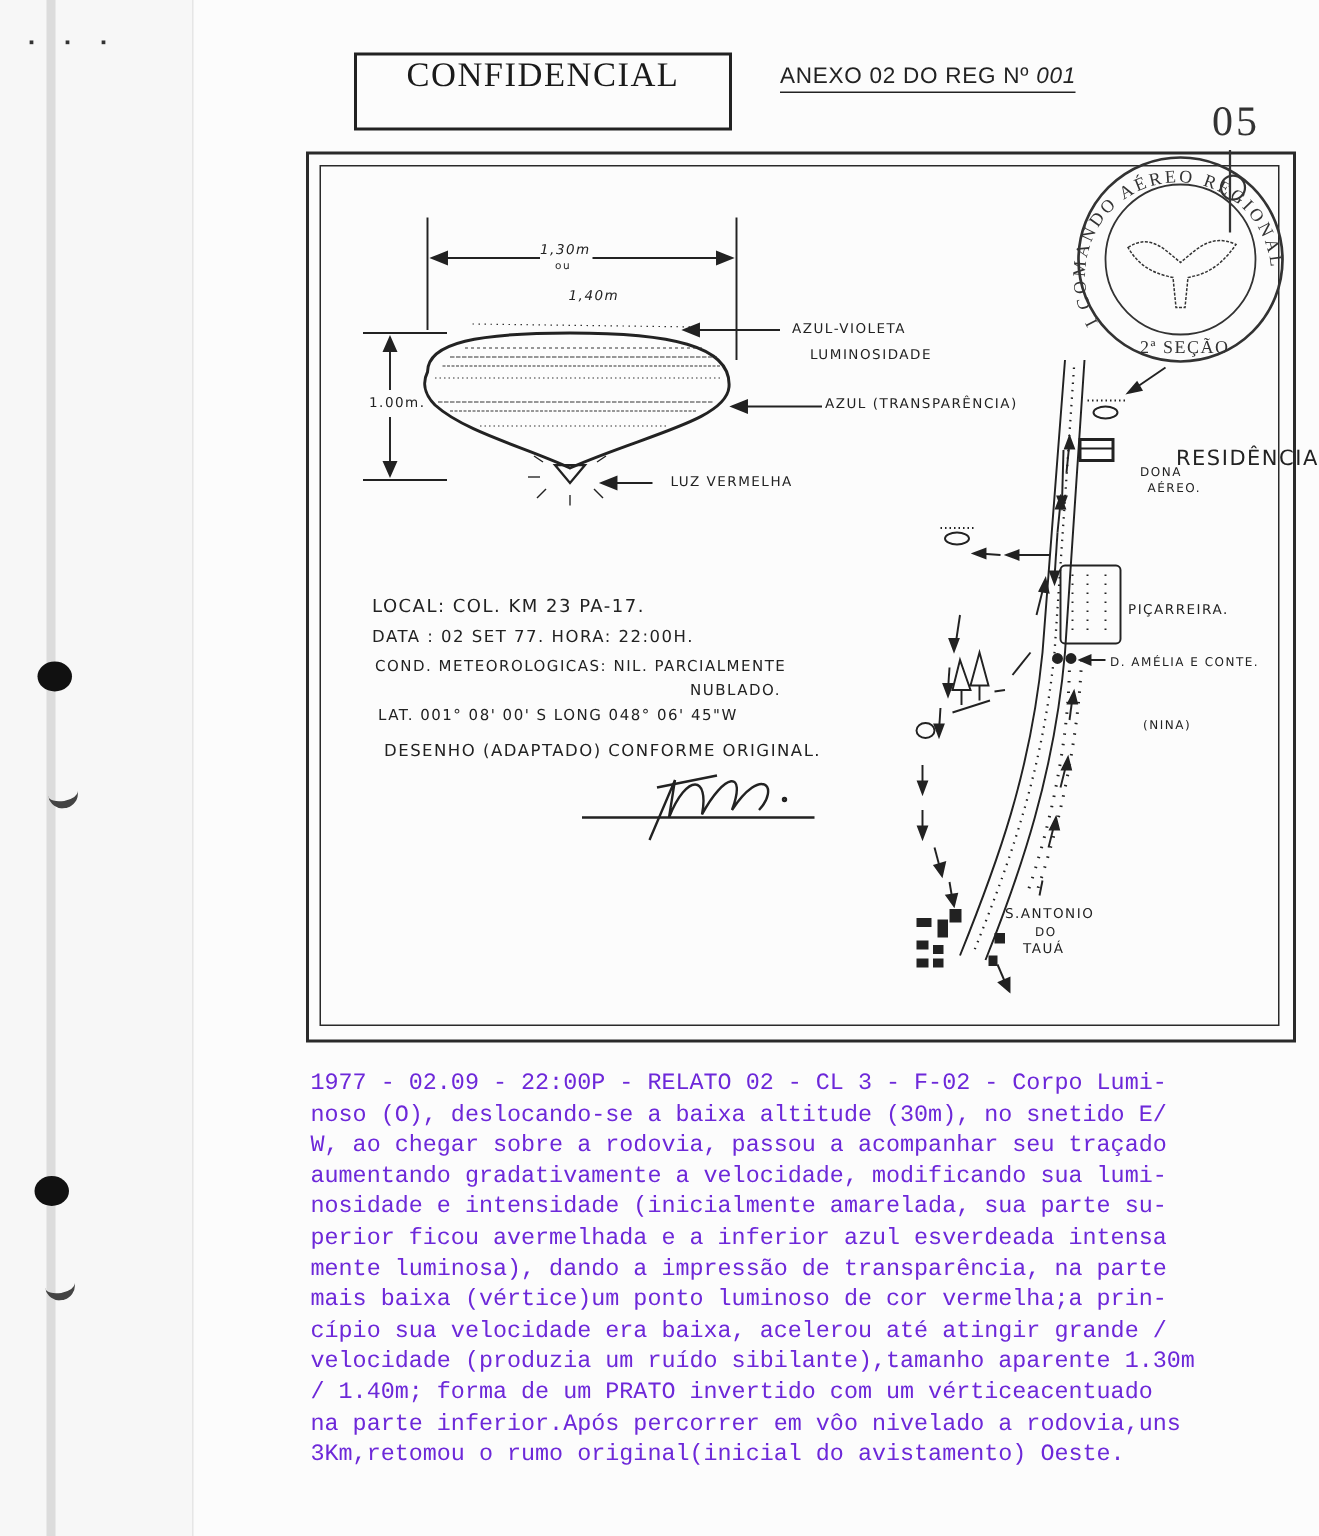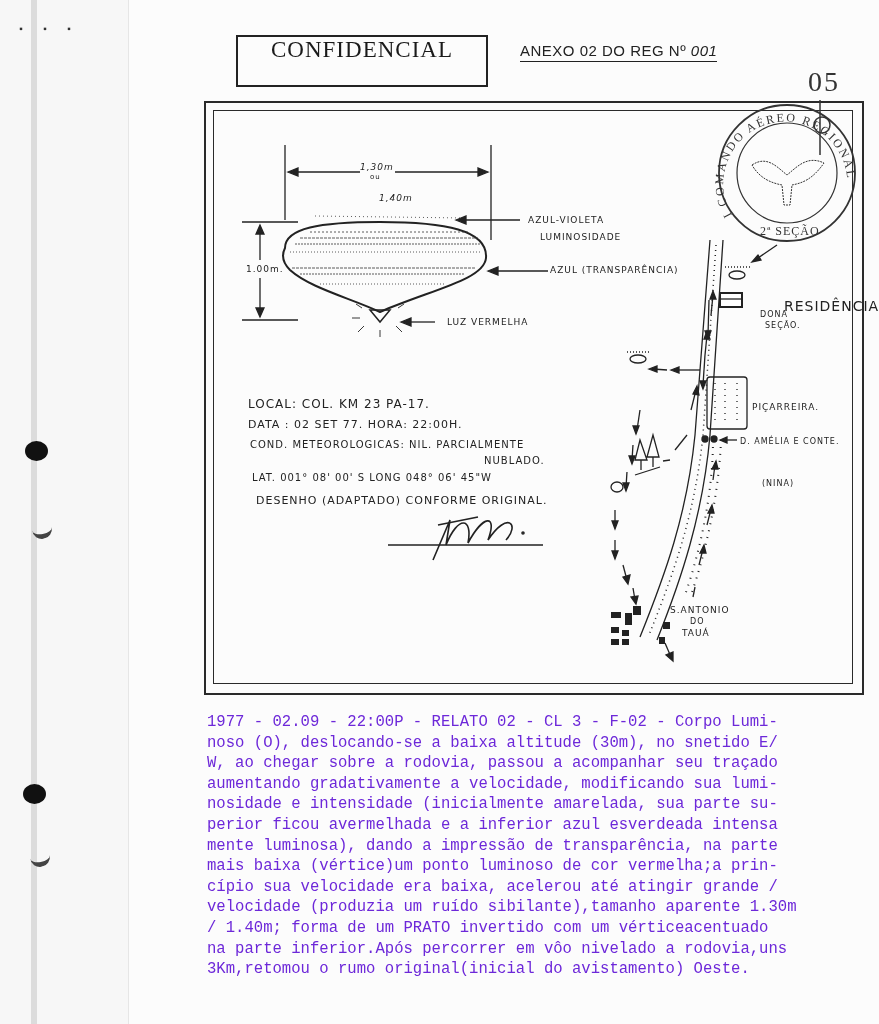--- a/index.html
+++ b/index.html
@@ -122,21 +122,21 @@
 <div class="hand lbl-s" style="left:379px; top:181px; font-style:italic;margin-top:12px;">1,40m</div>
 <div class="hand lbl-s" style="left:246px; top:264px;">1.00m.</div>
 <div class="hand lbl-s" style="left:528px; top:215px;">AZUL-VIOLETA</div>
 <div class="hand lbl-s" style="left:540px; top:232px;">LUMINOSIDADE</div>
 <div class="hand lbl-s" style="left:550px; top:265px;">AZUL (TRANSPARÊNCIA)</div>
 <div class="hand lbl-s" style="left:447px; top:317px;">LUZ VERMELHA</div>
 
 <div class="hand info-line" style="left:248px; top:397px;">LOCAL: COL. KM 23 PA-17.</div>
 <div class="hand info-line" style="left:248px; top:418px; font-size:11px;">DATA  :  02 SET 77. HORA: 22:00H.</div>
 <div class="hand info-line" style="left:250px; top:439px; font-size:10px;">COND. METEOROLOGICAS: NIL. PARCIALMENTE</div>
-<div class="hand info-line" style="left:460px; top:455px; font-size:10px;margin-left:24px;">NUBLADO.</div>
+<div class="hand info-line" style="left:460px; top:455px; font-size:10px;">NUBLADO.</div>
 <div class="hand info-line" style="left:252px; top:472px; font-size:10px;">LAT. 001° 08' 00' S    LONG 048° 06' 45"W</div>
 <div class="hand info-line" style="left:256px; top:494px; font-size:11px;">DESENHO (ADAPTADO) CONFORME ORIGINAL.</div>
 <svg style="position:absolute; left:388px; top:505px;" width="160" height="60" viewBox="0 0 160 60">
   <g stroke="#222" fill="none" stroke-width="1.6">
     <line x1="0" y1="40" x2="155" y2="40"></line>
     <path d="M 45 55 L 62 15 L 58 40 C 70 10 85 12 80 38 C 95 10 110 8 100 35 C 120 5 132 20 118 35"></path>
     <path d="M 50 20 L 90 12"></path>
     <circle cx="135" cy="28" r="1"></circle>
   </g>
 </svg>
@@ -238,21 +238,21 @@
       <rect x="27" y="395" width="7" height="6"></rect>
         <rect x="16" y="404" width="8" height="6"></rect>
       <rect x="27" y="404" width="7" height="6"></rect>
         <rect x="68" y="387" width="7" height="7"></rect>
       <rect x="64" y="402" width="6" height="7"></rect>
     </g>
   </g>
 </svg>
 <div class="hand lbl-s" style="left:784px; top:298px; font-size:14px;">RESIDÊNCIA</div>
 <div class="hand lbl-s" style="left:760px; top:310px; font-size:8px;">DONA</div>
-<div class="hand lbl-s" style="left:765px; top:321px; font-size:8px;">SEÇÃO.</div>
+<div class="hand lbl-s" style="left:765px; top:321px; font-size:8px;">AÉREO.</div>
 <div class="hand lbl-s" style="left:752px; top:402px; font-size:9px;">PIÇARREIRA.</div>
 <div class="hand lbl-s" style="left:740px; top:437px; font-size:8px;">D. AMÉLIA E CONTE.</div>
 <div class="hand lbl-s" style="left:762px; top:451px; font-size:8px;margin-top:28px;">(NINA)</div>
 <div class="hand lbl-s" style="left:670px; top:605px; font-size:9px;">S.ANTONIO</div>
 <div class="hand lbl-s" style="left:690px; top:617px; font-size:8px;">DO</div>
 <div class="hand lbl-s" style="left:682px; top:628px; font-size:9px;">TAUÁ</div>
 
 <svg class="stamp" viewBox="0 0 144 150">
   <defs>
     <path id="ringPath" d="M 20 120 A 62 62 0 1 1 128 118"></path>

